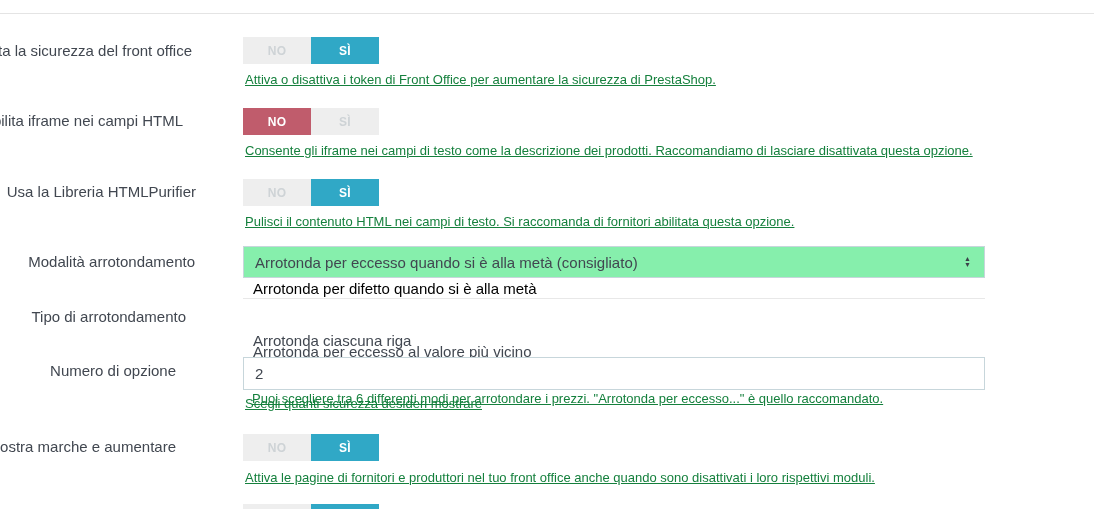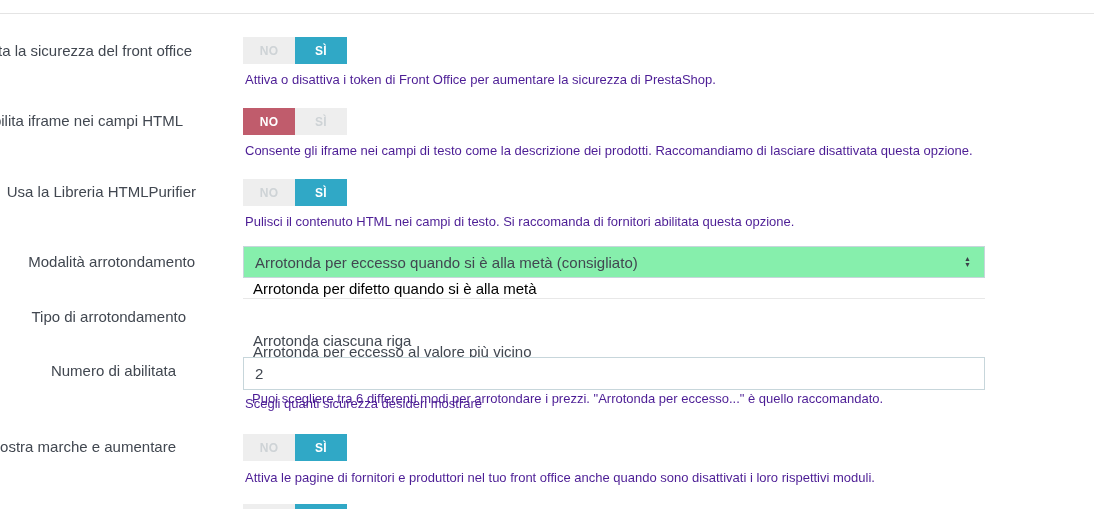--- a/index.html
+++ b/index.html
@@ -20,28 +20,28 @@
   .lbl-r6 { top:361px; right:918px; }
   .lbl-r7 { top:437px; right:918px; }
 
   .toggle { position:absolute; left:243px; display:flex; }
   .tg-r1 { top:37px; }
   .tg-r2 { top:108px; }
   .tg-r3 { top:179px; }
   .tg-r7 { top:434px; }
   .tg-r8 { top:504px; }
   .seg {
-    width:52px; height:27px; display:flex; align-items:center; justify-content:center;
+    width:68px; height:27px; display:flex; align-items:center; justify-content:center;
     font-size:12px; font-weight:bold; letter-spacing:.3px; cursor:pointer;
   }
   .seg.off    { background:#eeeeee; color:#ced3d6; }
   .seg.on-yes { background:#30a8c6; color:#ffffff; }
   .seg.on-no  { background:#c05c6c; color:#ffffff; }
 
-  .help { position:absolute; left:245px; font-size:13px; line-height:16px; color:#4c1d95; white-space:nowrap; }
+  .help { position:absolute; left:245px; font-size:13px; line-height:16px; color:#15803d; white-space:nowrap;text-decoration:underline; }
   .hp-r1 { top:72px; }
   .hp-r2 { top:143px; }
   .hp-r3 { top:214px; }
   .hp-r5 { top:391px; left:252px; z-index:3; }
   .hp-r6 { top:396px; left:245px; z-index:3; }
   .hp-r7 { top:470px; }
 
   .selectbox {
     position:absolute; left:243px; width:742px; height:32px;
     border:1px solid #c7d6db; background:#86efac;
@@ -108,21 +108,21 @@
       <span>▲</span>
       <span>▼</span>
     </span>
   </div>
   <div class="optionrow opt-a">Arrotonda per difetto quando si è alla metà</div>
 
   <div class="label lbl-r5">Tipo di arrotondamento</div>
   <div class="opt-stray opt-b">Arrotonda ciascuna riga</div>
   <div class="opt-stray opt-c">Arrotonda per eccesso al valore più vicino</div>
 
-  <div class="label lbl-r6">Numero di abilitata</div>
+  <div class="label lbl-r6">Numero di opzione</div>
   <input class="numinput" type="text" value="2" style="">
   <div class="help hp-r5">Puoi scegliere tra 6 differenti modi per arrotondare i prezzi. "Arrotonda per eccesso..." è quello raccomandato.</div>
   <div class="help hp-r6">Scegli quanti sicurezza desideri mostrare</div>
 
   <div class="label lbl-r7">Mostra marche e aumentare</div>
   <div class="toggle tg-r7">
     <div class="seg off">NO</div>
     <div class="seg on-yes">SÌ</div>
   </div>
   <div class="help hp-r7">Attiva le pagine di fornitori e produttori nel tuo front office anche quando sono disattivati i loro rispettivi moduli.</div>

